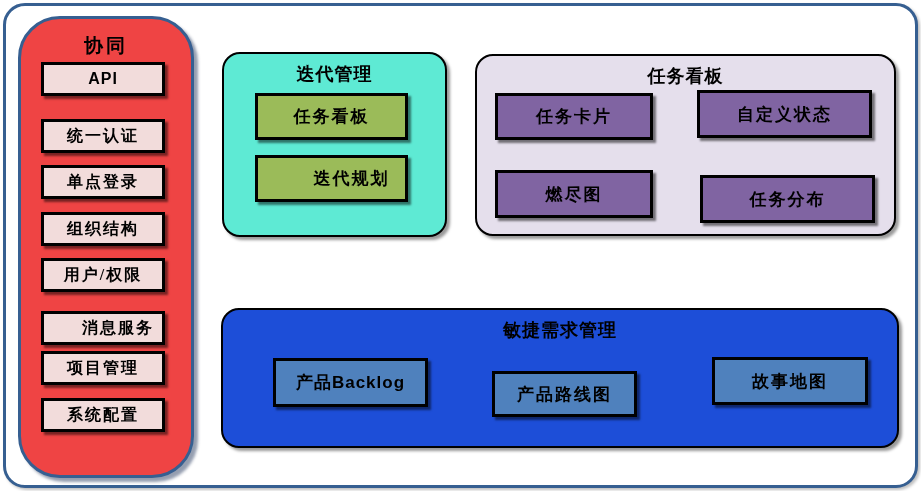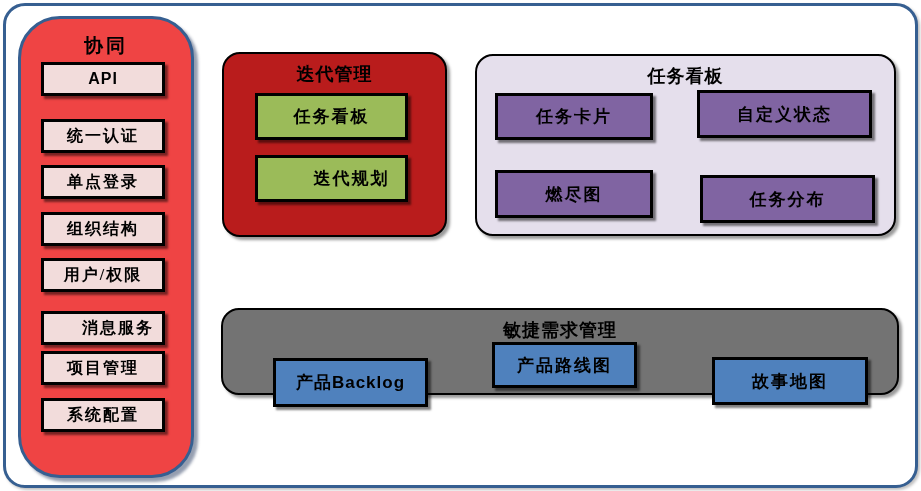--- a/index.html
+++ b/index.html
@@ -23,23 +23,23 @@
     font-size:19px;font-weight:bold;color:#000;letter-spacing:3px;
   }
   .group{
     position:absolute;box-sizing:border-box;border:2.5px solid #000;
     border-radius:18px;box-shadow:3px 3px 3px rgba(0,0,0,0.4);
   }
   .group-title{
     position:absolute;left:0;right:0;top:8px;text-align:center;
     font-size:18px;font-weight:bold;color:#000;letter-spacing:1px;
   }
-  .g-iteration{left:216px;top:46px;width:225px;height:185px;background:#b91c1c;}
+  .g-iteration{left:216px;top:46px;width:225px;height:185px;background:#5eead4;}
   .g-kanban{left:469px;top:48px;width:421px;height:182px;background:#e5dfec;}
-  .g-req{left:215px;top:302px;width:678px;height:87px;background:#737373;}
+  .g-req{left:215px;top:302px;width:678px;height:140px;background:#1d4ed8;}
   .box{
     position:absolute;box-sizing:border-box;border:3px solid #000;
     display:flex;align-items:center;justify-content:center;
     font-weight:bold;color:#000;text-align:center;
     box-shadow:3px 3px 2px rgba(0,0,0,0.5);
     font-family:"Liberation Serif","DejaVu Serif",serif;
     letter-spacing:2px;font-size:17px;line-height:1;
   }
   .latin{font-family:"Liberation Sans","DejaVu Sans",sans-serif;letter-spacing:1px;}
   .pink{background:#f2dcdb;left:20px;width:124px;height:34px;font-size:16px;}
@@ -74,17 +74,17 @@
     <div class="group-title">任务看板</div>
     <div class="box purple-item" style="left:18px;top:37px;width:158px;height:47px;">任务卡片</div>
     <div class="box purple-item" style="left:220px;top:34px;width:175px;height:48px;">自定义状态</div>
     <div class="box purple-item" style="left:18px;top:114px;width:158px;height:48px;">燃尽图</div>
     <div class="box purple-item" style="left:223px;top:119px;width:175px;height:48px;">任务分布</div>
   </div>
 
   <div class="group g-req">
     <div class="group-title">敏捷需求管理</div>
     <div class="box blue-item latin" style="left:50px;top:48px;width:155px;height:49px;">产品Backlog</div>
-    <div class="box blue-item" style="left:269px;top:32px;width:145px;height:46px;">产品路线图</div>
+    <div class="box blue-item" style="left:269px;top:61px;width:145px;height:46px;">产品路线图</div>
     <div class="box blue-item" style="left:489px;top:47px;width:156px;height:48px;">故事地图</div>
   </div>
 
 </div>
 
 </body></html>

